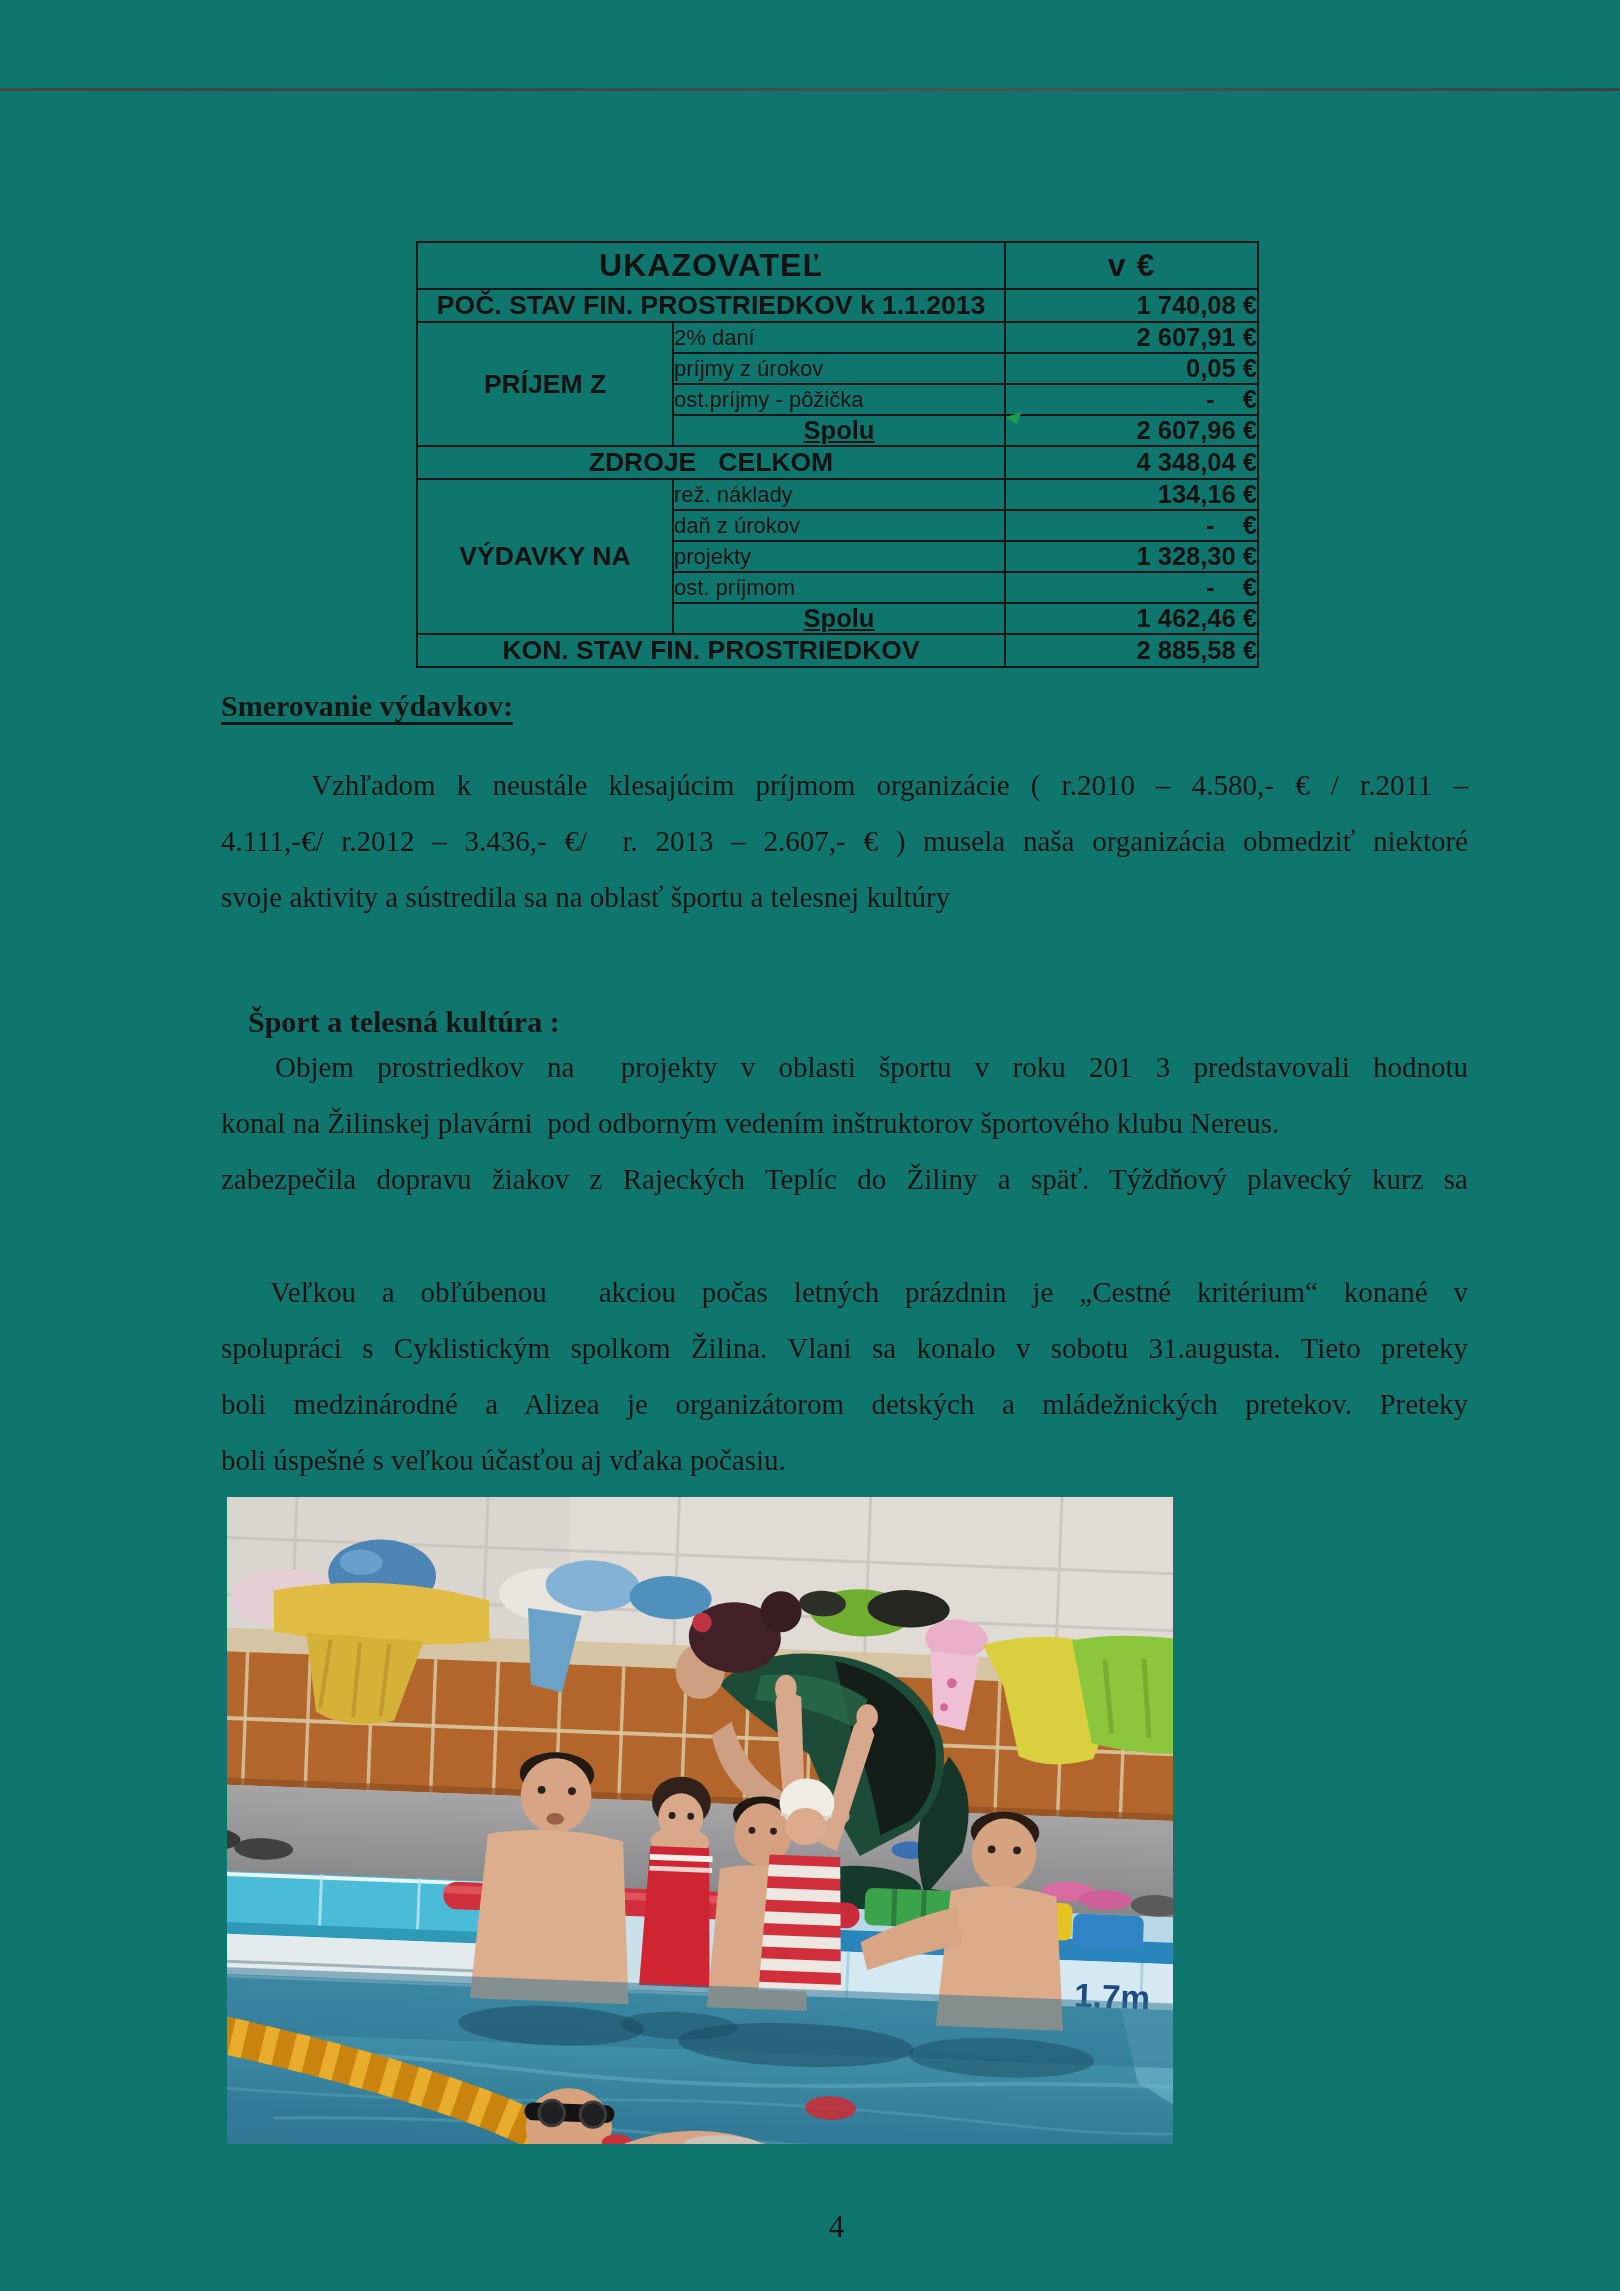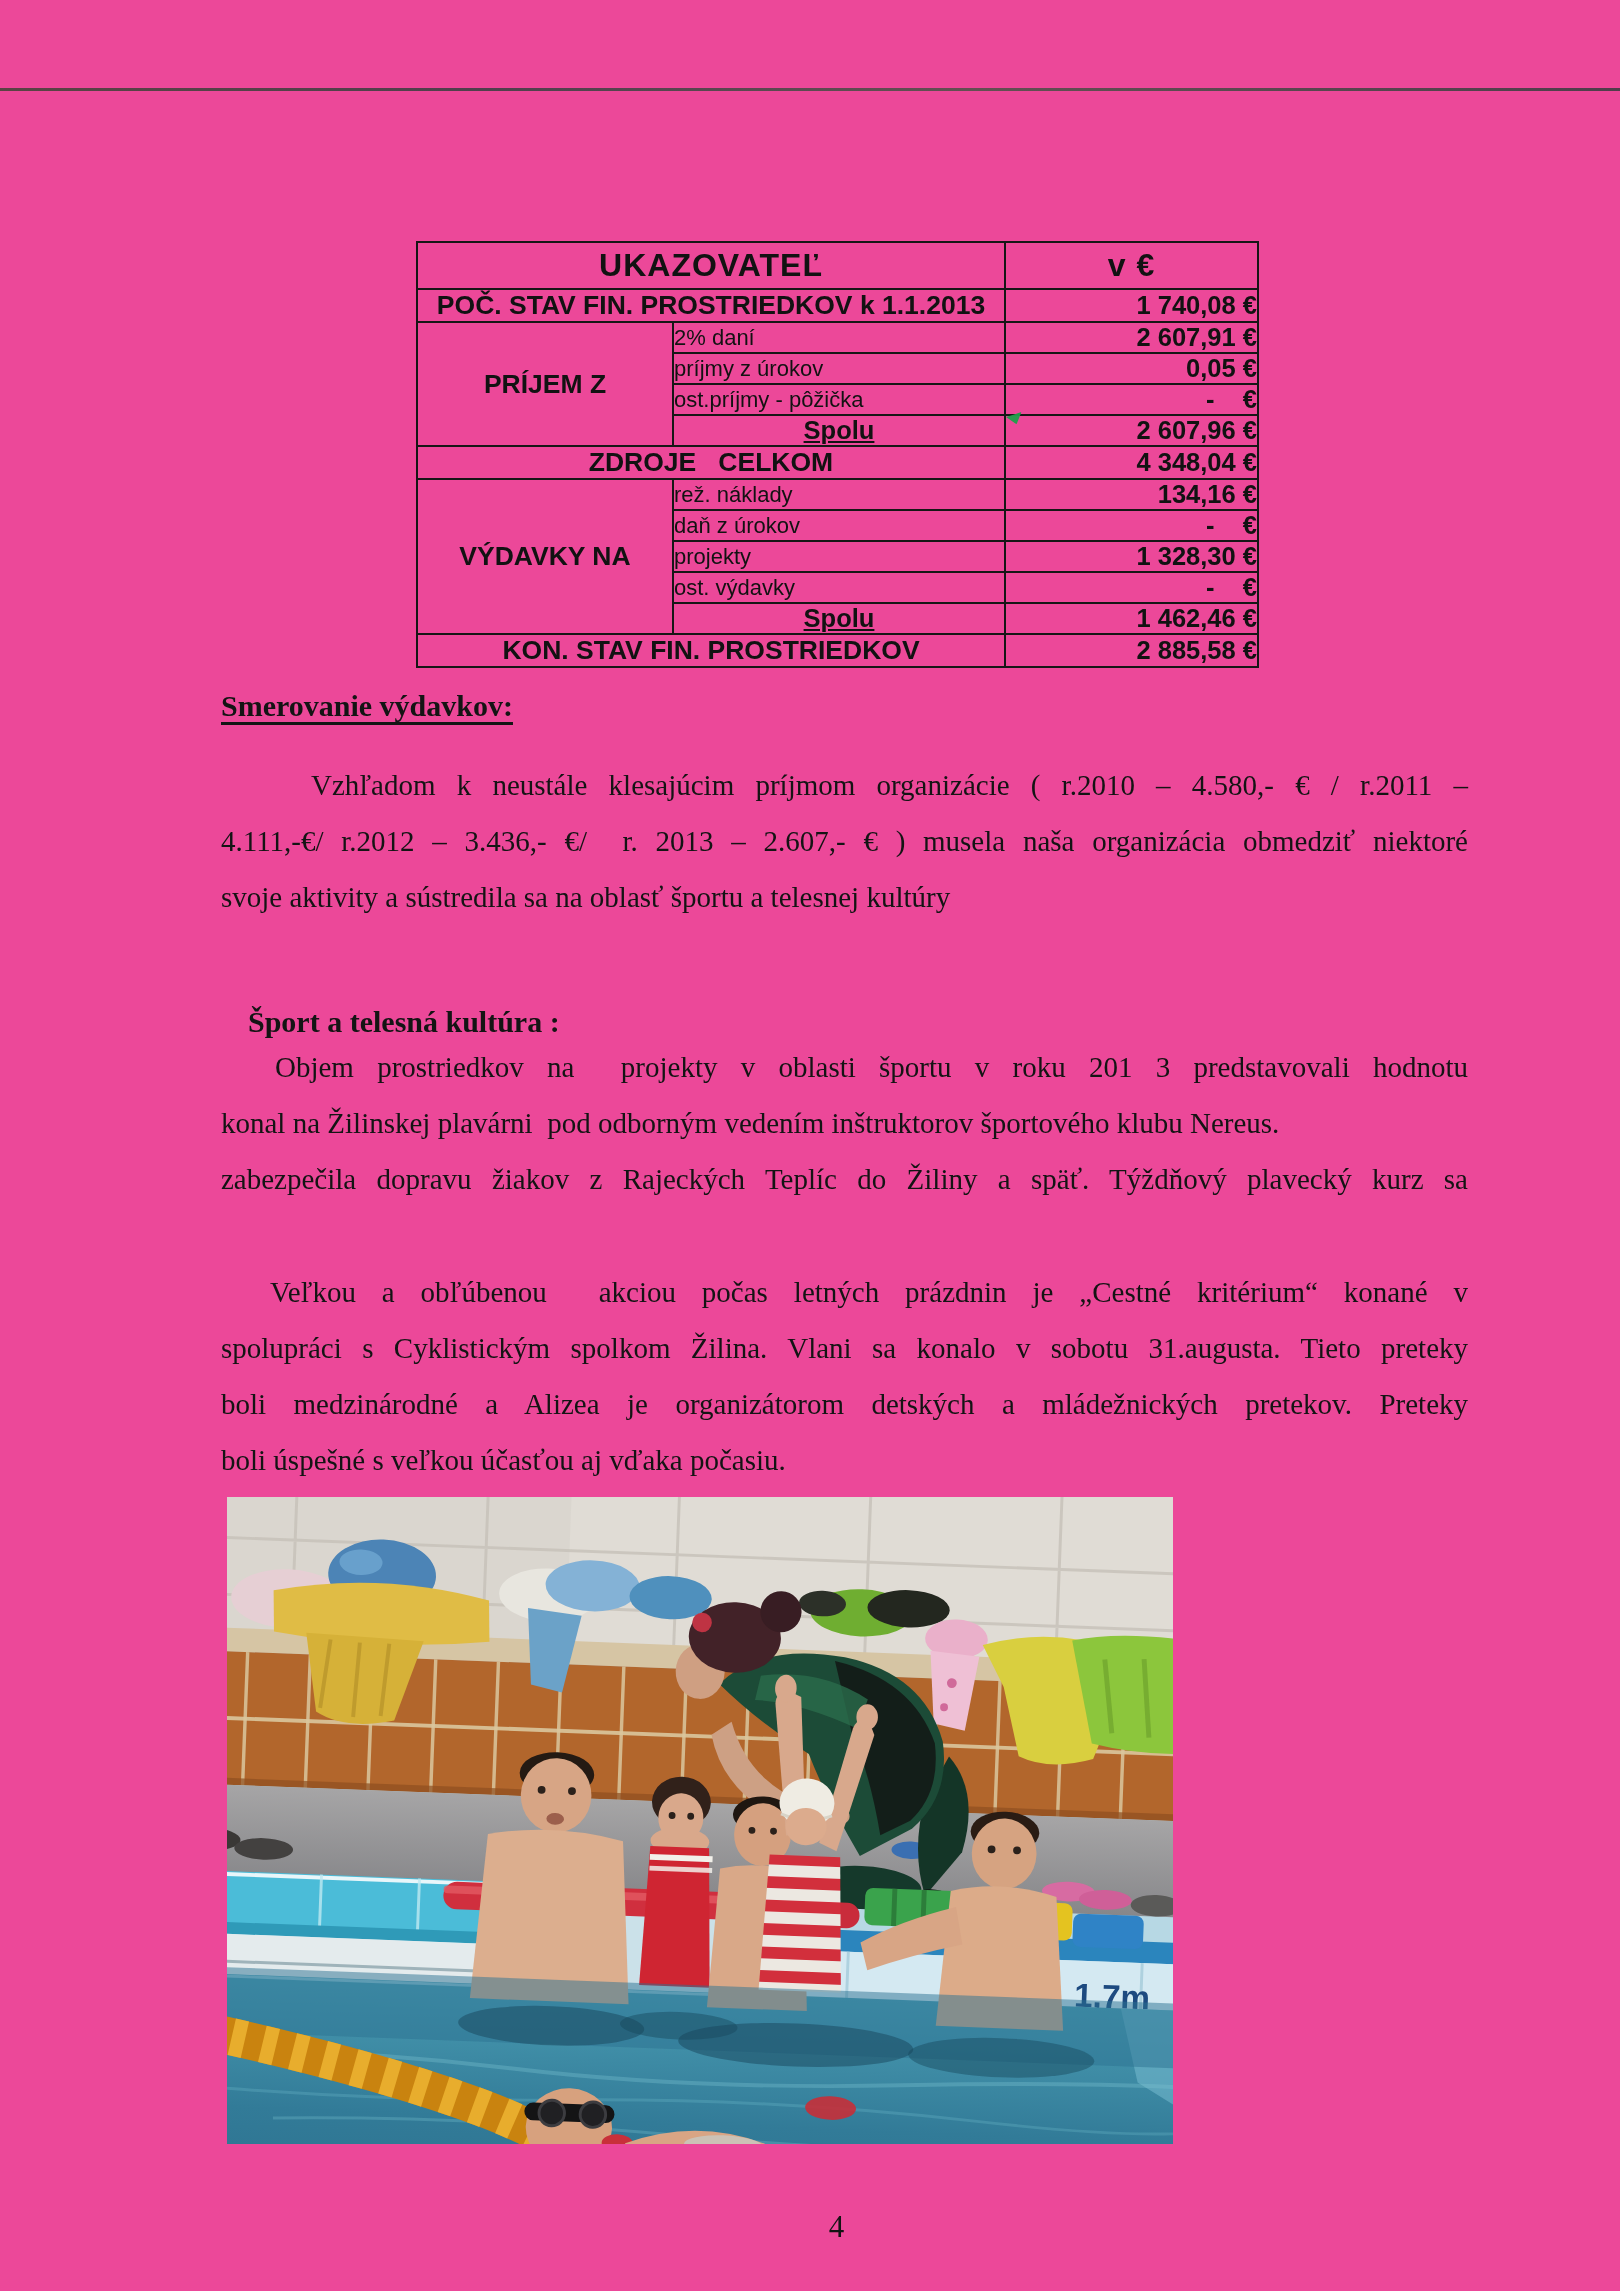--- a/index.html
+++ b/index.html
@@ -1,18 +1,18 @@
 <!DOCTYPE html>
 <html><head>
 <meta charset="utf-8">
 <style>
   html,body { margin:0; padding:0; background:#9a9a9a; }
   .page {
     position:relative; width:1620px; height:2292px;
-    background:#ec4899; overflow:hidden; margin:0 auto;
+    background:#0f766e; overflow:hidden; margin:0 auto;
     font-family:"Liberation Serif", serif; color:#141414;
   }
   
   .topline {
     position:absolute; left:0; top:88px; width:1620px; height:2.9px;
     background:linear-gradient(90deg,#4a423a,#3f3e44 30%,#54504a 60%,#3e3c42);
     opacity:.9;
   }
   
   .fintable {
@@ -104,21 +104,21 @@
       </tr>
       <tr>
         <td class="c-sub">daň z úrokov</td>
         <td class="c-val">-&nbsp;&nbsp;&nbsp;&nbsp;€</td>
       </tr>
       <tr>
         <td class="c-sub">projekty</td>
         <td class="c-val">1 328,30 €</td>
       </tr>
       <tr>
-        <td class="c-sub">ost. výdavky</td>
+        <td class="c-sub">ost. príjmom</td>
         <td class="c-val">-&nbsp;&nbsp;&nbsp;&nbsp;€</td>
       </tr>
       <tr>
         <td class="c-sub c-spolu">Spolu</td>
         <td class="c-val c-bold">1 462,46 €</td>
       </tr>
       <tr>
         <td colspan="2" class="c-main">KON. STAV FIN. PROSTRIEDKOV</td>
         <td class="c-val c-bold">2 885,58 €</td>
       </tr>

